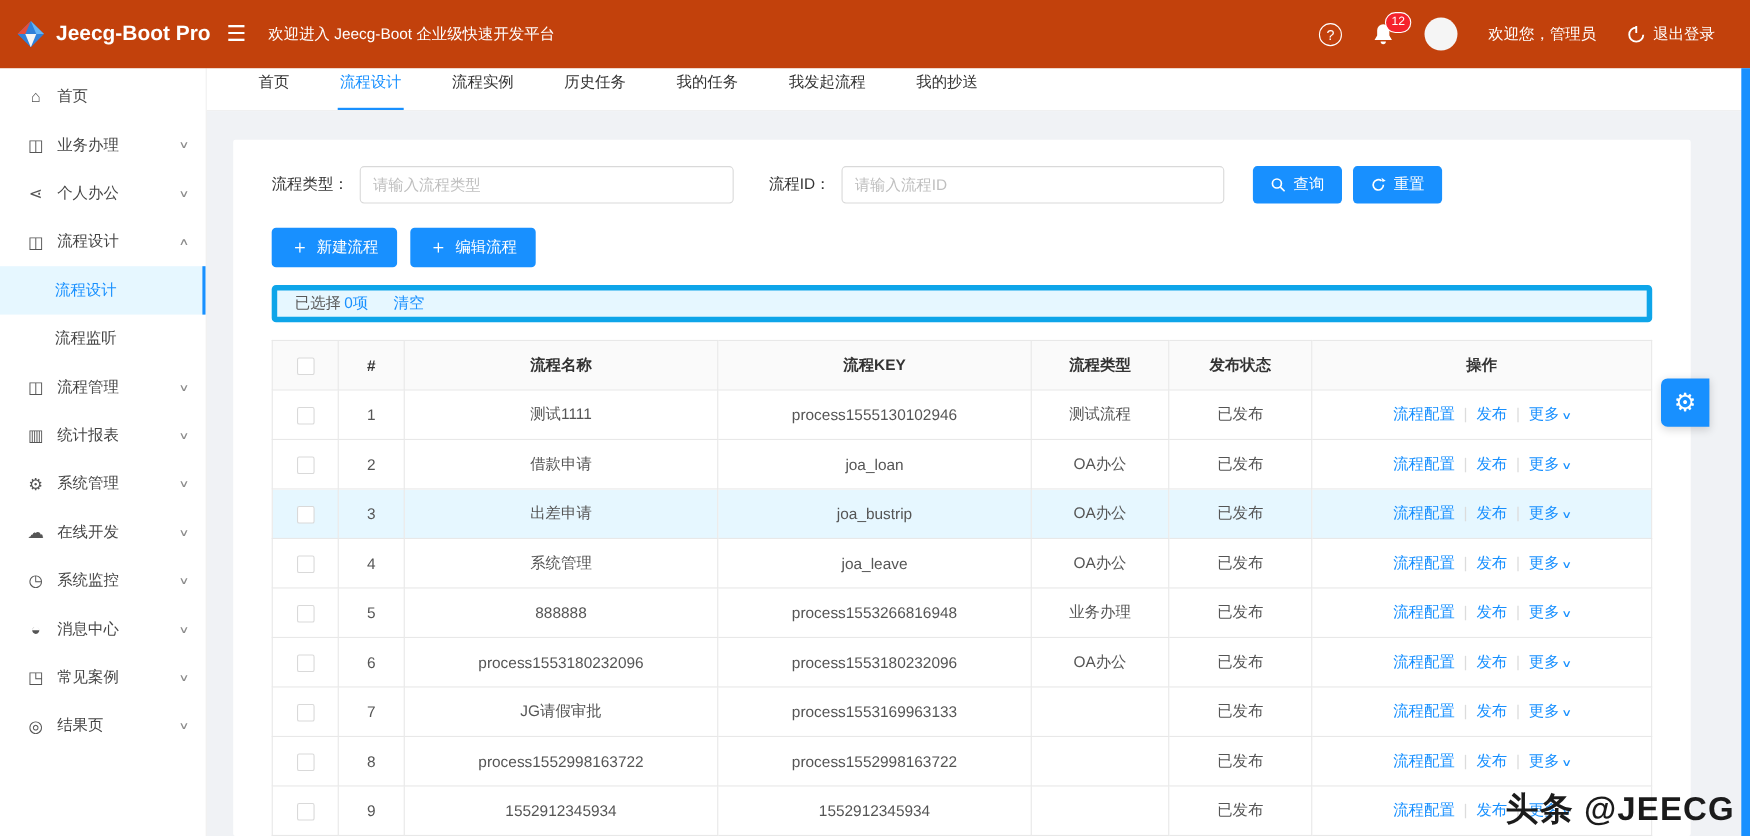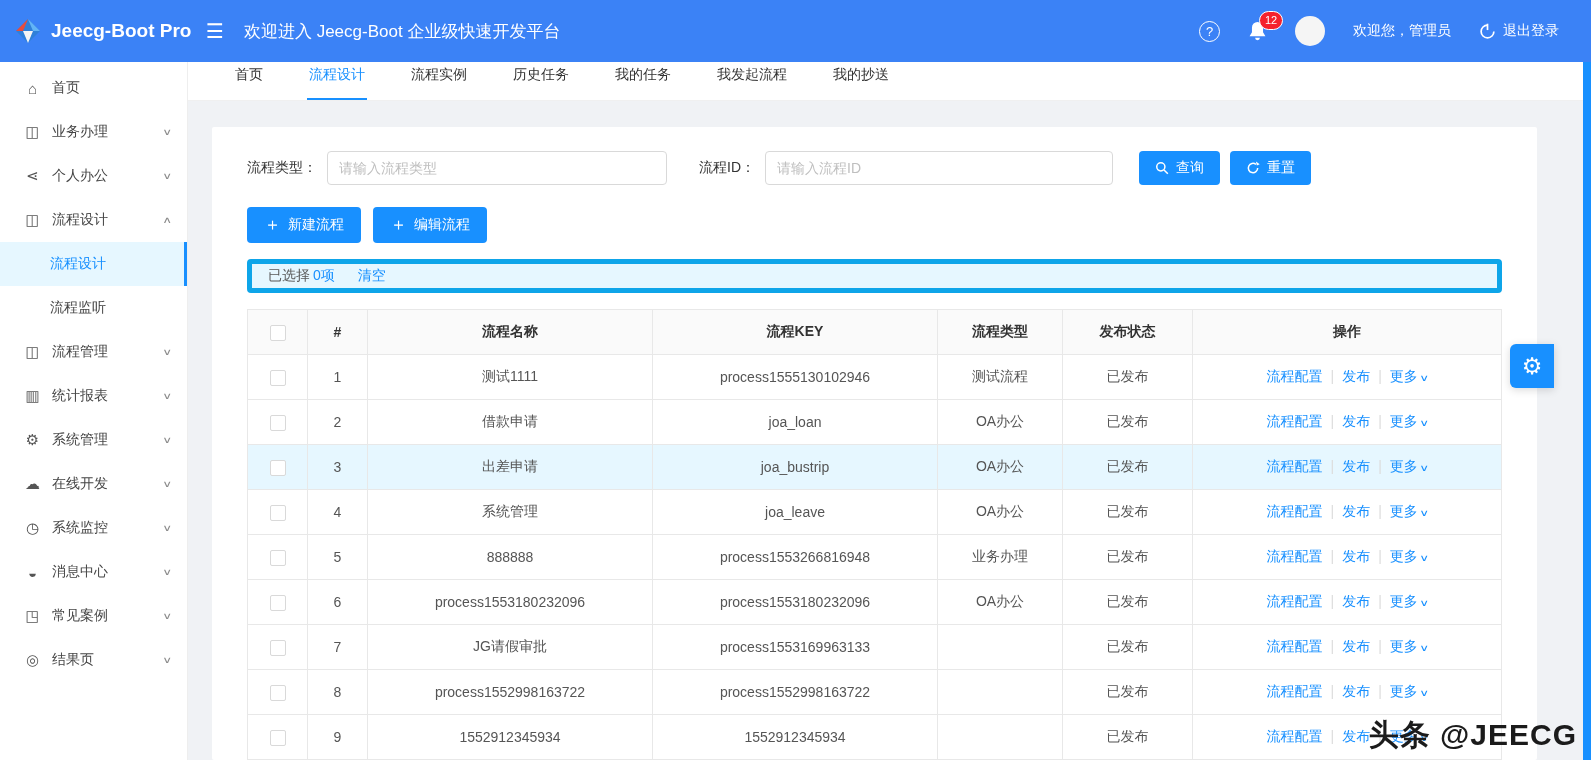--- a/index.html
+++ b/index.html
@@ -1,24 +1,24 @@
 <!DOCTYPE html>
 <html><head>
 <meta charset="utf-8">
 <style>
   *{box-sizing:border-box;margin:0;padding:0}
   html,body{width:1591px;height:760px;overflow:hidden}
   body{font-family:"Liberation Sans","DejaVu Sans",sans-serif;font-size:14px;color:#333;background:#f0f2f5;position:relative}
 
   
-  .header{height:62px;background:#3b82f6;display:flex;align-items:center;color:#fff;position:relative;z-index:20}
+  .header{height:62px;background:#c2410c;display:flex;align-items:center;color:#fff;position:relative;z-index:20}
   .logo{display:flex;align-items:center;gap:9px;width:192px;padding-left:14px;cursor:pointer}
   .logo-text{font-size:19px;font-weight:bold;white-space:nowrap}
   .menu-fold{font-size:20px;margin:0 20px 0 14px;cursor:pointer;line-height:1}
-  .welcome{font-size:17px;white-space:nowrap}
+  .welcome{font-size:14px;white-space:nowrap}
   .header-right{margin-left:auto;display:flex;align-items:center;gap:28px;padding-right:32px}
   .help-circle{width:21px;height:21px;border:1.5px solid #fff;border-radius:50%;display:flex;align-items:center;justify-content:center;font-size:13px;cursor:pointer}
   .bell-wrap{position:relative;cursor:pointer;display:flex;align-items:center}
   .badge{position:absolute;top:-10px;left:11px;background:#f5222d;color:#fff;border-radius:10px;font-size:11px;line-height:1;padding:3px 5px;border:1px solid #fff}
   .avatar{width:30px;height:30px;border-radius:50%;background:#f5f5f5;cursor:pointer}
   .greeting{white-space:nowrap}
   .logout{display:flex;align-items:center;gap:7px;cursor:pointer;white-space:nowrap}
 
   
   .main{display:flex;height:698px}

